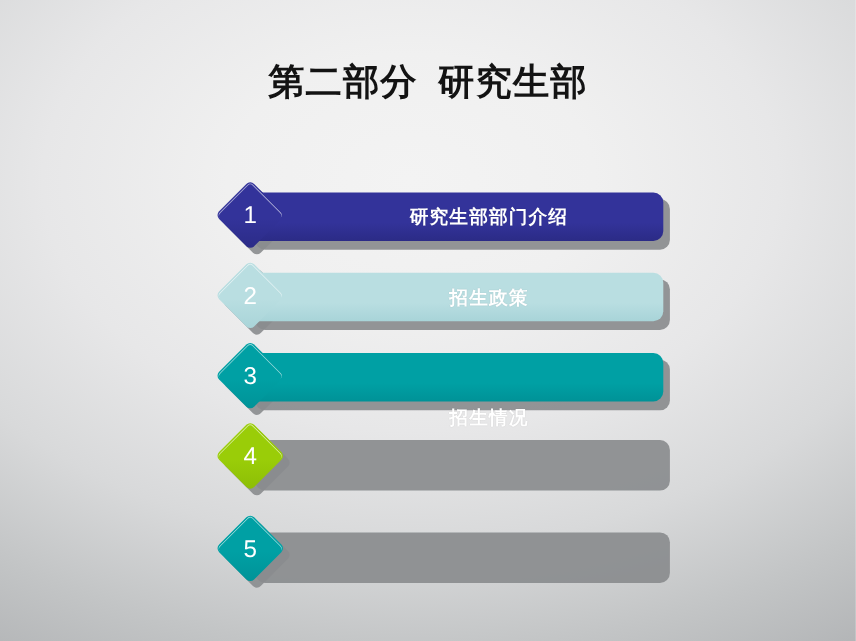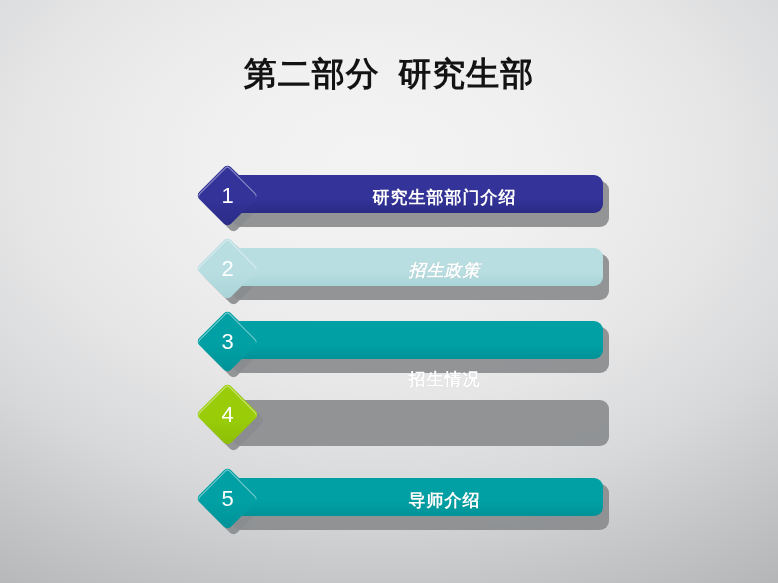--- a/index.html
+++ b/index.html
@@ -62,21 +62,21 @@
     border-radius: 9px;
     background: #8a8c8e;
     opacity: 0.92;
   }
 
   .bar {
     position: absolute;
     left: 226px;
     top: 5px;
     width: 377px;
-    height: 38px;
+    height: 44px;
     border-radius: 9px;
     box-sizing: border-box;
   }
 
   .bar-label {
     position: absolute;
     left: 60px;
     right: 0;
     top: 0;
     height: 46px;
@@ -160,21 +160,21 @@
         <div class="bar" style="background: linear-gradient(rgb(51, 51, 154) 0%, rgb(51, 51, 154) 62%, rgb(43, 43, 134) 100%);">
           <div class="bar-label" style="color: rgb(255, 255, 255);">研究生部部门介绍</div>
         </div>
         <div class="diamond" style="background: linear-gradient(135deg, rgb(51, 51, 154) 0%, rgb(51, 51, 154) 55%, rgb(43, 43, 134) 100%);"></div>
         <div class="diamond-num">1</div>
       </div>
       <div class="row" style="top: 243px;">
         <div class="bar-shadow" style="background: rgb(138, 140, 142);"></div>
         <div class="diamond-shadow" style="background: rgb(138, 140, 142);"></div>
         <div class="bar" style="background: linear-gradient(rgb(185, 222, 225) 0%, rgb(185, 222, 225) 62%, rgb(168, 212, 216) 100%);">
-          <div class="bar-label lightbar" style="color: rgb(255, 255, 255); font-style: italic;">招生政策</div>
+          <div class="bar-label lightbar" style="color: rgb(255, 255, 255);">招生政策</div>
         </div>
         <div class="diamond" style="background: linear-gradient(135deg, rgb(185, 222, 225) 0%, rgb(185, 222, 225) 55%, rgb(168, 212, 216) 100%);"></div>
         <div class="diamond-num">2</div>
       </div>
       <div class="row" style="top: 316px;">
         <div class="bar-shadow" style="background: rgb(138, 140, 142);"></div>
         <div class="diamond-shadow" style="background: rgb(138, 140, 142);"></div>
         <div class="bar" style="background: linear-gradient(rgb(0, 160, 164) 0%, rgb(0, 160, 164) 62%, rgb(0, 146, 151) 100%);">
           <div class="bar-label" style="color: rgb(255, 255, 255); margin-top: 36px;">招生情况</div>
         </div>
@@ -183,21 +183,18 @@
       </div>
       <div class="row" style="top: 389px;">
         <div class="bar-shadow" style="background: rgb(138, 140, 142);"></div>
         <div class="diamond-shadow" style="background: rgb(138, 140, 142);"></div>
         <div class="diamond" style="background: linear-gradient(135deg, rgb(154, 205, 8) 0%, rgb(154, 205, 8) 55%, rgb(140, 189, 6) 100%);"></div>
         <div class="diamond-num">4</div>
       </div>
       <div class="row" style="top: 473px;">
         <div class="bar-shadow" style="background: rgb(138, 140, 142);"></div>
         <div class="diamond-shadow" style="background: rgb(138, 140, 142);"></div>
-        <div class="bar" style="background: linear-gradient(rgb(0, 160, 164) 0%, rgb(0, 160, 164) 62%, rgb(0, 146, 151) 100%);">
-          <div class="bar-label" style="color: rgb(255, 255, 255);">导师介绍</div>
-        </div>
         <div class="diamond" style="background: linear-gradient(135deg, rgb(0, 160, 164) 0%, rgb(0, 160, 164) 55%, rgb(0, 146, 151) 100%);"></div>
         <div class="diamond-num">5</div>
       </div>
     </div>
 
 </div>
 
 </body></html>

